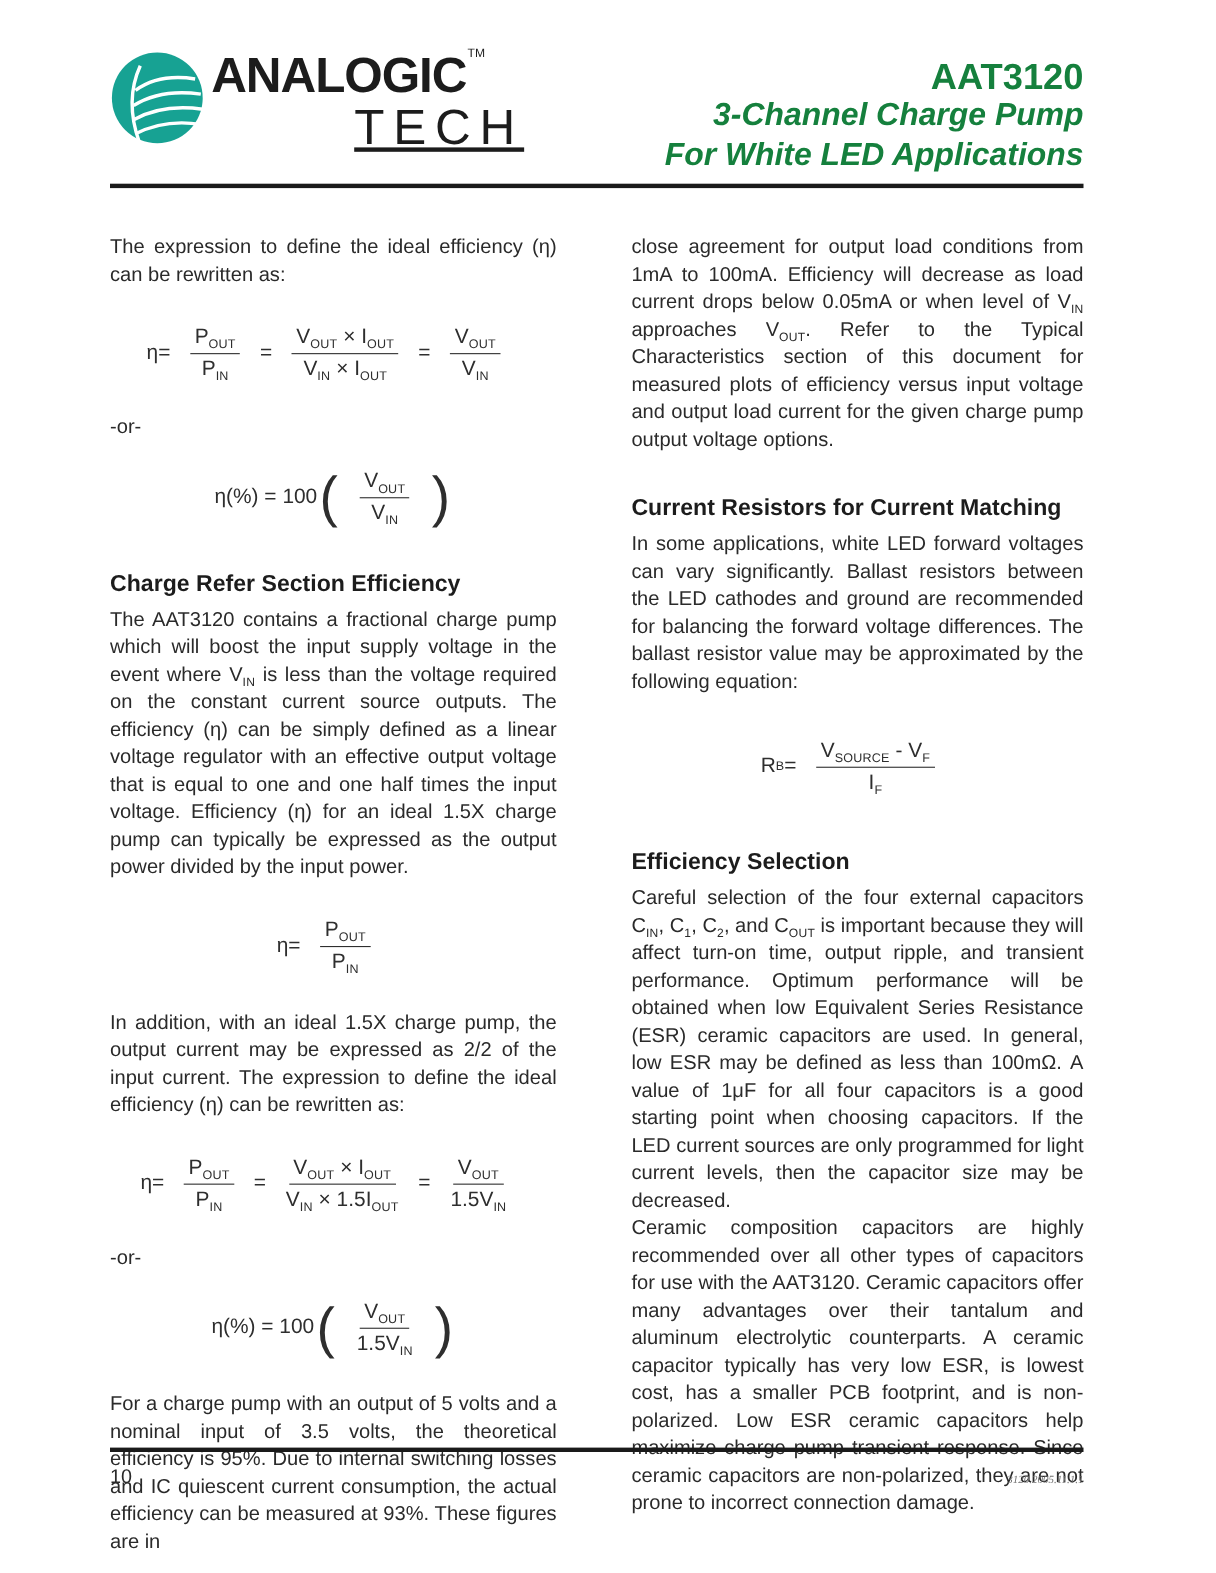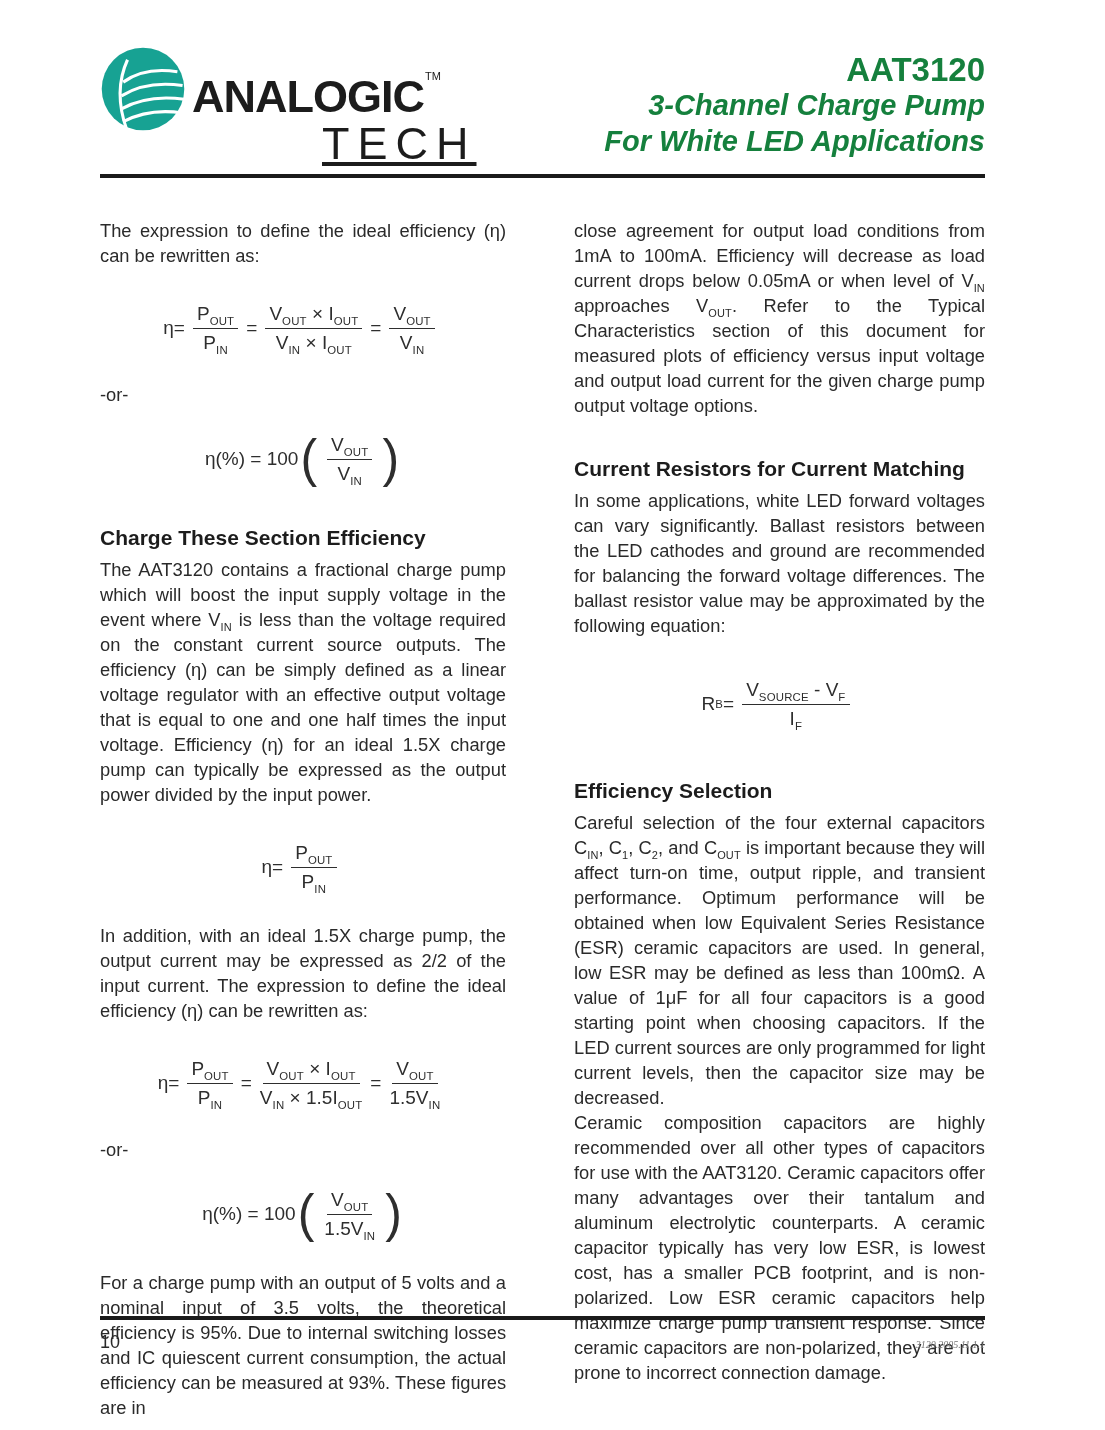--- a/index.html
+++ b/index.html
@@ -7,21 +7,21 @@
     width:1105px; height:1430px; position:relative; overflow:hidden;
     font-family:"Liberation Sans", sans-serif; color:#262626;
     -webkit-font-smoothing:antialiased;
   }
   .page { position:absolute; inset:0; padding:0 120px 0 100px; box-sizing:border-box; }
 
   
   .header { display:flex; justify-content:space-between; align-items:flex-start; padding-top:46px; }
   .logo { display:flex; align-items:flex-start; }
   .logo svg { width:86px; height:86px; display:block; }
-  .logo-text { margin-left:6px; line-height:1; color:#1c1c1c;margin-top:28px; }
+  .logo-text { margin-left:6px; line-height:1; color:#1c1c1c; }
   .logo-line1 { font-size:45px; font-weight:700; letter-spacing:-1px; white-space:nowrap; }
   .logo-tm { font-size:11px; font-weight:400; vertical-align:super; position:relative; top:-16px; letter-spacing:0; margin-left:1px; }
   .logo-line2 { font-size:45px; font-weight:400; letter-spacing:8px; margin-left:130px; margin-top:2px;text-decoration:underline; }
   .title-block { text-align:right; color:#15803d; padding-top:6px; }
   .part-number { font-size:33px; font-weight:700; line-height:1.1; }
   .subtitle { font-size:29px; font-weight:700; line-height:1.22;font-style:italic; }
   .header-rule { height:4px; background:#1a1a1a; margin-top:8px; }
 
   
   .columns { display:flex; gap:68px; margin-top:40px; }
@@ -30,21 +30,21 @@
   p.body { font-size:18.3px; line-height:25px; text-align:justify; margin:0; color:#2a2a2a; }
   p.or-label { font-size:18.3px; line-height:25px; margin:26px 0 0 0; text-align:left; color:#2a2a2a; }
   h2.section { font-size:21px; font-weight:700; color:#1c1c1c; margin:38px 0 7px 0; line-height:1.2; letter-spacing:0; }
   .after-heading { margin-top:0; }
 
   
   .equation {
     display:flex; justify-content:center; align-items:center;
     font-size:19px; color:#2e2e2e; margin:32px 0 0 0; min-height:56px;
   }
-  .equation .frac { display:inline-flex; flex-direction:column; align-items:center; margin:0 8px; }
+  .equation .frac { display:inline-flex; flex-direction:column; align-items:center; margin:0 18px; }
   .equation .frac .num { padding:0 4px 3px; border-bottom:1.6px solid #2e2e2e; white-space:nowrap; }
   .equation .frac .den { padding-top:3px; white-space:nowrap; }
   .equation sub, p.body sub { font-size:0.6em; line-height:0; letter-spacing:0.2px; }
   .equation .bigparen {
     font-size:50px; font-weight:300; line-height:0; display:inline-block;
     transform:scaleY(1.02); margin:0 2px; color:#2e2e2e;
   }
   .eq-tight { margin-top:24px; }
 
   
@@ -107,21 +107,21 @@
       <p class="or-label">-or-</p>
       <div class="equation eq-tight">
           <span>η(%) = 100</span>
           <span class="bigparen">(</span>
           <span class="frac">
             <span class="num"><span>V</span><sub>OUT</sub></span>
             <span class="den"><span>V</span><sub>IN</sub></span>
           </span>
           <span class="bigparen">)</span>
         </div>
-      <h2 class="section">Charge These Section Efficiency</h2>
+      <h2 class="section">Charge Refer Section Efficiency</h2>
       <p class="body after-heading">The AAT3120 contains a fractional charge pump which will boost the input supply voltage in the event where V<sub>IN</sub> is less than the voltage required on the constant current source outputs. The efficiency (η) can be simply defined as a linear voltage regulator with an effective output voltage that is equal to one and one half times the input voltage. Efficiency (η) for an ideal 1.5X charge pump can typically be expressed as the output power divided by the input power.</p>
       <div class="equation">
           <span>η</span>
           <span> = </span>
           <span class="frac">
             <span class="num"><span>P</span><sub>OUT</sub></span>
             <span class="den"><span>P</span><sub>IN</sub></span>
           </span>
         </div>
       <p class="body" style="margin-top:28px">In addition, with an ideal 1.5X charge pump, the output current may be expressed as 2/2 of the input current. The expression to define the ideal efficiency (η) can be rewritten as:</p>

